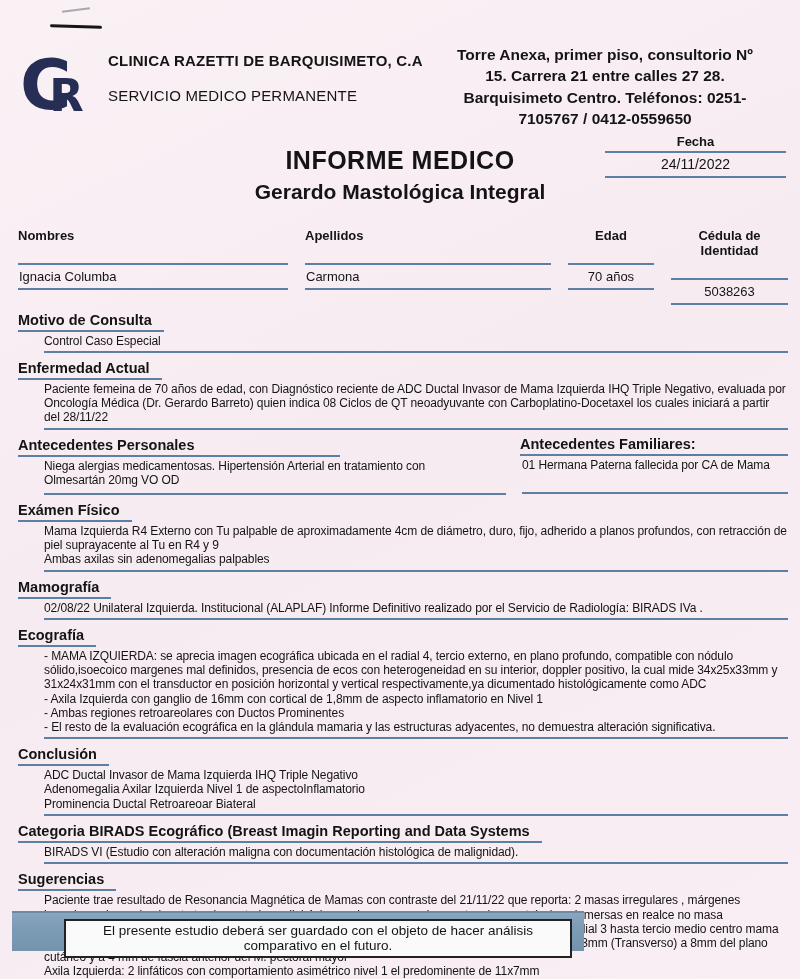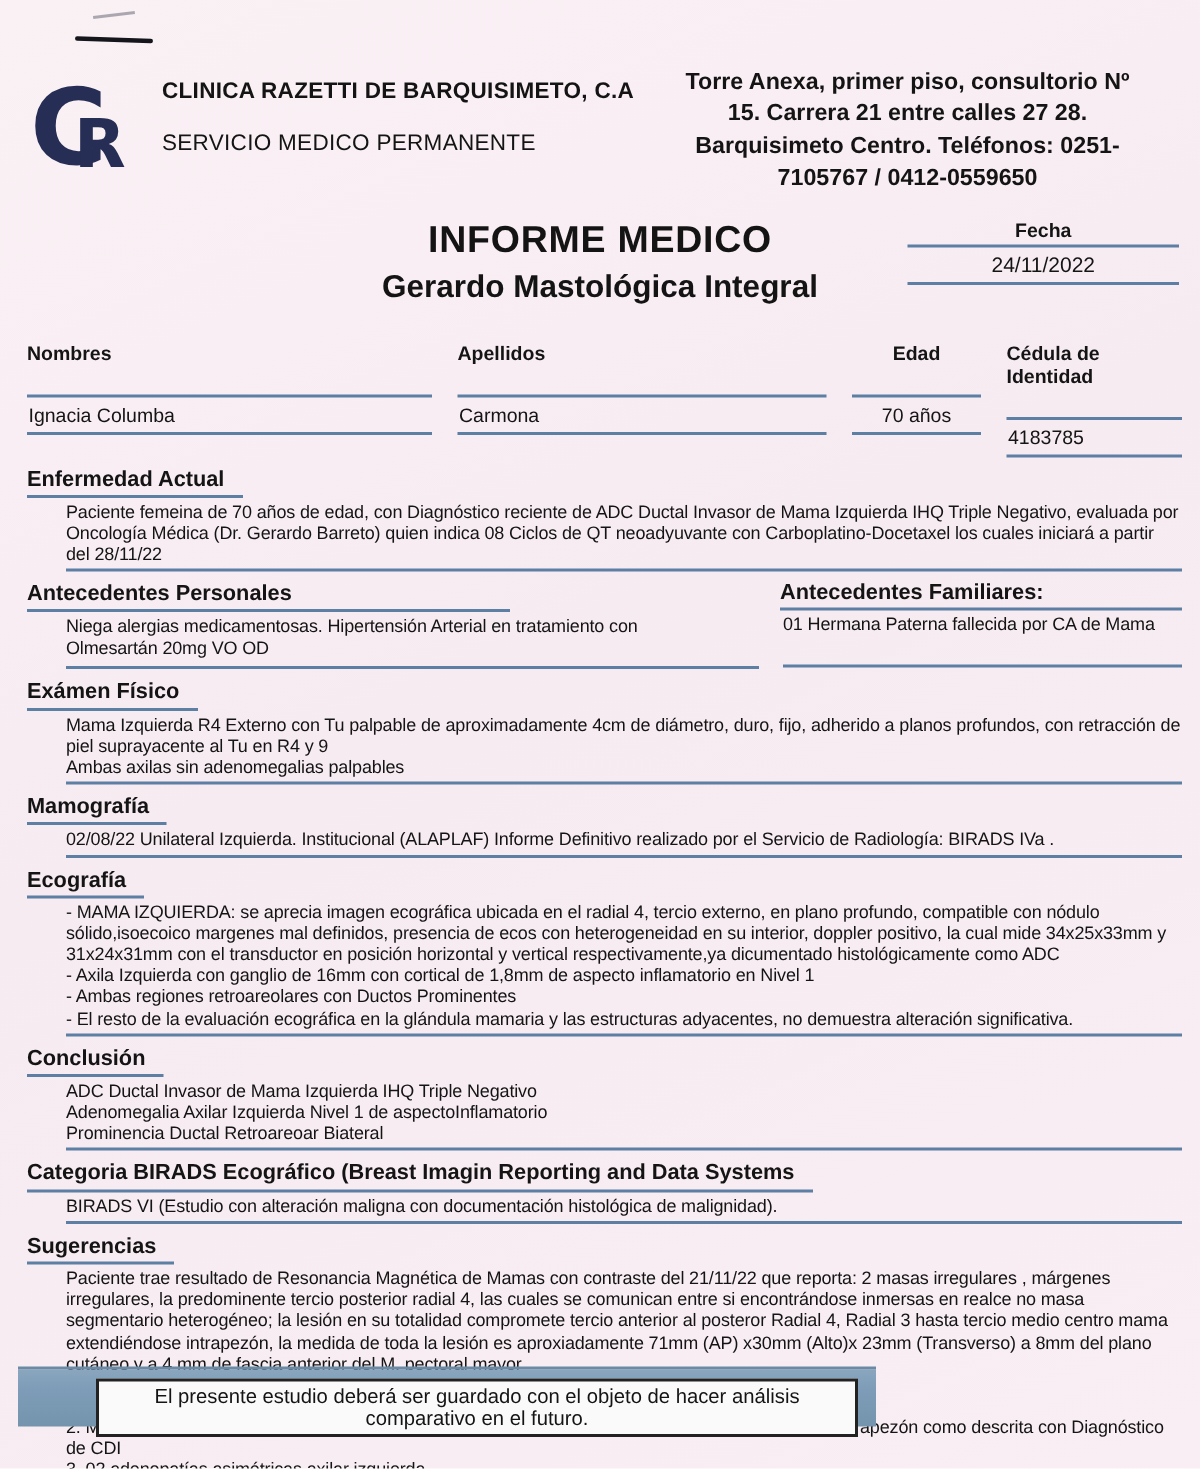--- a/index.html
+++ b/index.html
@@ -21,31 +21,31 @@
   .logo{width:78px;height:82px;flex:none;}
   .clinic{padding:8px 0 0 8px;}
   .clinic-name{font-size:15px;font-weight:bold;letter-spacing:.2px;}
   .clinic-sub{font-size:15px;font-weight:normal;margin-top:18px;letter-spacing:.2px;}
   .address{margin-left:auto;width:358px;font-size:15.5px;font-weight:600;text-align:center;line-height:1.38;white-space:pre-line;}
 
   .title-wrap{text-align:center;margin-top:16px;}
   .report-title{font-size:25px;font-weight:bold;letter-spacing:.5px;}
   .report-subtitle{font-size:21px;font-weight:bold;margin-top:5px;}
 
-  .fecha{position:absolute;top:146px;right:14px;width:181px;text-align:center;}
+  .fecha{position:absolute;top:134px;right:14px;width:181px;text-align:center;}
   .fecha .lab{font-size:13px;font-weight:bold;padding-bottom:2px;border-bottom:2px solid var(--line);}
   .fecha .val{font-size:14px;padding:3px 0 4px;border-bottom:2px solid var(--line);}
 
   .patient{display:flex;gap:17px;margin:24px 12px 0 18px;}
   .pf-label{font-size:13px;font-weight:bold;border-bottom:2px solid var(--line);padding-bottom:20px;}
   .pf-value{font-size:13px;padding:4px 1px 4px;border-bottom:2px solid var(--line);}
   .pf-nombres{width:270px;}
   .pf-apellidos{width:246px;}
   .pf-edad{width:86px;text-align:center;}
-  .pf-cedula{flex:1;text-align:left;}
+  .pf-cedula{flex:1;text-align:center;}
 
   .sections{padding:0 12px 0 18px;}
   .section{margin-top:6px;}
   .sec-h{display:inline-block;font-size:14.5px;font-weight:bold;line-height:1.12;border-bottom:2px solid var(--line);padding:0 12px 2px 0;}
   .sec-h.wide{width:322px;box-sizing:border-box;}
   .sec-c{margin:2px 0 0 26px;font-size:12px;line-height:1.18;letter-spacing:-0.1px;white-space:pre-line;border-bottom:2px solid var(--line);padding-bottom:3px;}
   .sec-c.no-border{border-bottom:none;}
 
   .ant-row{display:flex;align-items:flex-start;margin-top:6px;}
   .ant-left{width:492px;}
@@ -101,26 +101,30 @@
   <div class="pf-apellidos">
     <div class="pf-label">Apellidos</div>
     <div class="pf-value">Carmona</div>
   </div>
   <div class="pf-edad">
     <div class="pf-label">Edad</div>
     <div class="pf-value">70 años</div>
   </div>
   <div class="pf-cedula">
     <div class="pf-label">Cédula de Identidad</div>
-    <div class="pf-value">4183785</div>
+    <div class="pf-value">5038263</div>
   </div>
 </div>
 
 <div class="sections">
 
+  <div class="section">
+    <div class="sec-h">Motivo de Consulta</div>
+    <div class="sec-c">Control Caso Especial</div>
+  </div>
 
   <div class="section">
     <div class="sec-h">Enfermedad Actual</div>
     <div class="sec-c">Paciente femeina de 70 años de edad, con Diagnóstico reciente de ADC Ductal Invasor de Mama Izquierda IHQ Triple Negativo, evaluada por Oncología Médica (Dr. Gerardo Barreto) quien indica 08 Ciclos de QT neoadyuvante con Carboplatino-Docetaxel los cuales iniciará a partir del 28/11/22</div>
   </div>
 
   <div class="ant-row">
     <div class="ant-left">
       <div class="sec-h wide">Antecedentes Personales</div>
       <div class="sec-c">Niega alergias medicamentosas. Hipertensión Arterial  en tratamiento con

